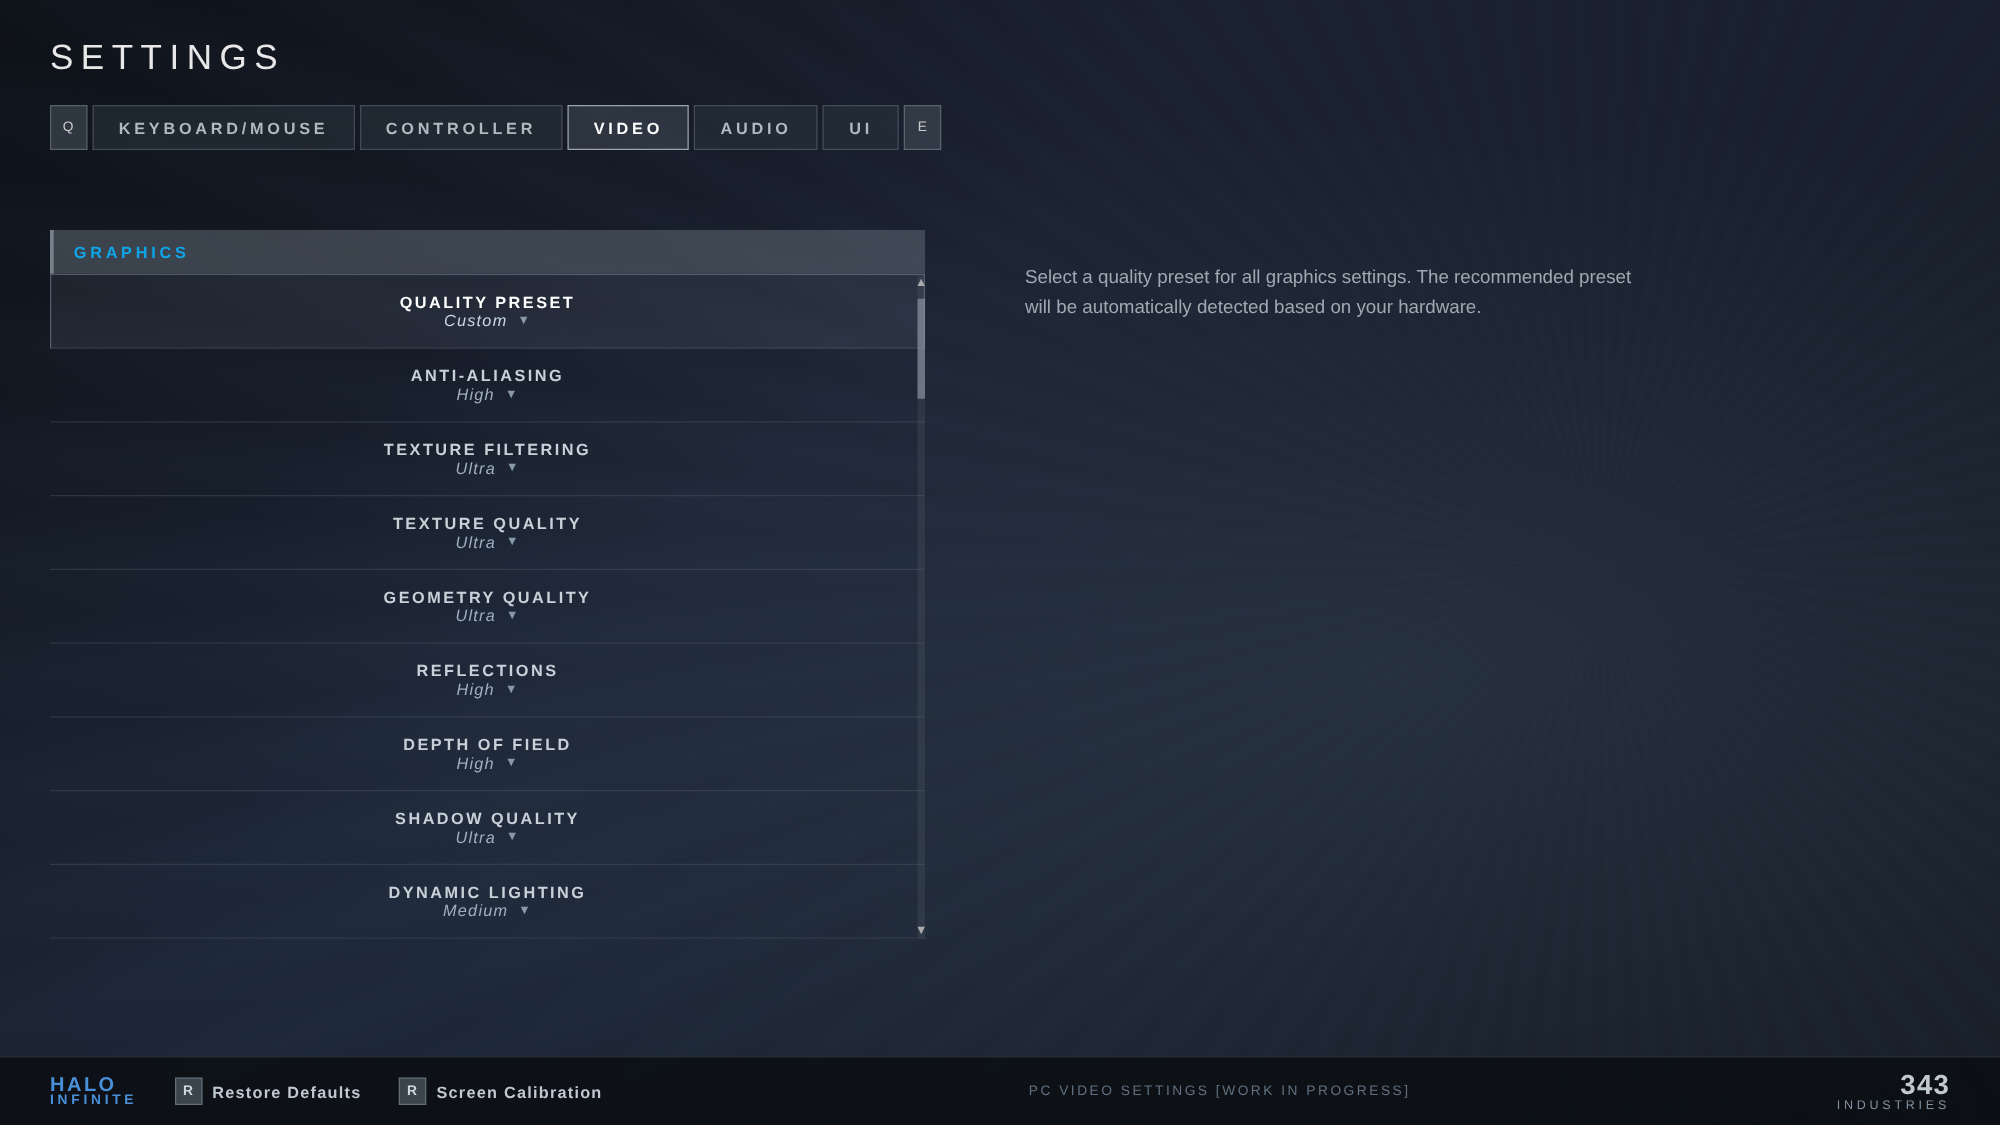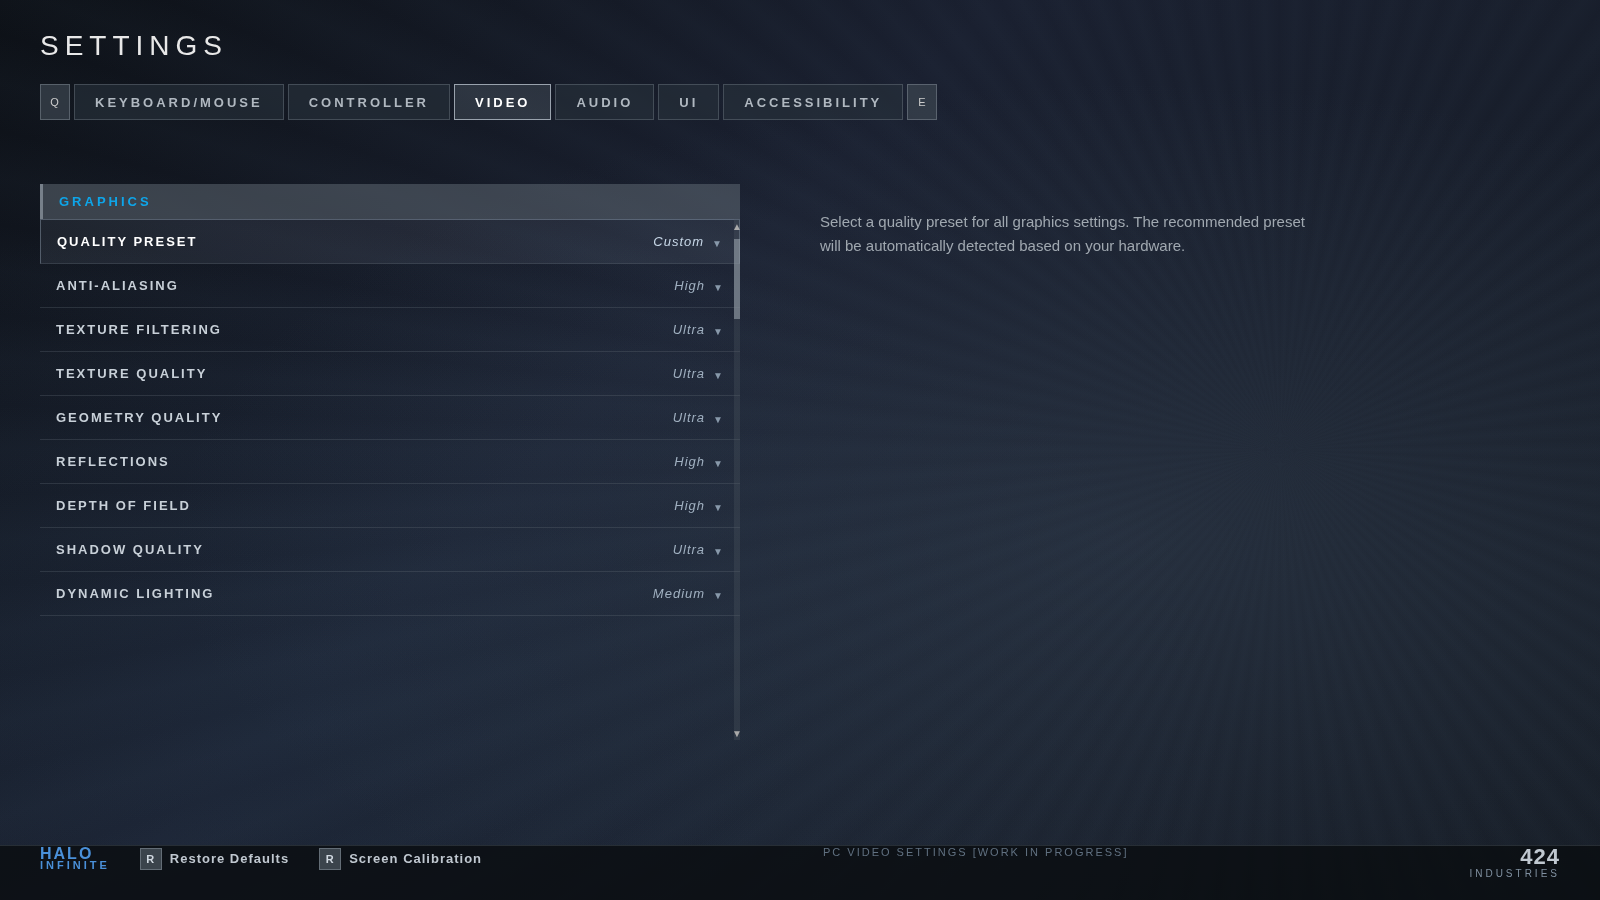--- a/index.html
+++ b/index.html
@@ -165,20 +165,21 @@
     }
 
     .setting-row {
       display: flex;
       align-items: center;
       justify-content: space-between;
       padding: 14px 16px;
       border-bottom: 1px solid rgba(100,110,120,0.3);
       cursor: pointer;
       transition: background 0.1s;
+      flex-direction: column;
     }
 
     .setting-row.highlighted {
       background: rgba(200,220,240,0.08);
       border: 1px solid rgba(200,220,240,0.3);
       border-bottom: 1px solid rgba(100,110,120,0.3);
     }
 
     .setting-label {
       color: #c8d0d8;
@@ -187,21 +188,21 @@
       letter-spacing: 2px;
       text-transform: uppercase;
     }
 
     .setting-row.highlighted .setting-label {
       color: #ffffff;
     }
 
     .setting-value {
       display: flex;
-      align-items: flex-end;
+      align-items: center;
       gap: 8px;
       color: #a0b0c0;
       font-size: 13px;
       font-style: italic;
       letter-spacing: 1px;
     }
 
     .setting-row.highlighted .setting-value {
       color: #c8d8e8;
     }
@@ -226,21 +227,21 @@
 
     .bottom-bar {
       position: absolute;
       bottom: 0;
       left: 0;
       right: 0;
       height: 55px;
       background: rgba(10,14,18,0.85);
       border-top: 1px solid rgba(80,90,100,0.4);
       display: flex;
-      align-items: flex-start;
+      align-items: center;
       justify-content: space-between;
       padding: 0 40px;
       z-index: 10;
     }
 
     .bottom-left {
       display: flex;
       align-items: center;
       gap: 30px;
     }
@@ -335,21 +336,20 @@
 <div class="main-container">
   <h1 class="page-title">SETTINGS</h1>
 
   <div class="tabs-bar">
     <div class="tab-nav-btn">Q</div>
     <div class="tab-item">KEYBOARD/MOUSE</div>
     <div class="tab-item">CONTROLLER</div>
     <div class="tab-item active">VIDEO</div>
     <div class="tab-item">AUDIO</div>
     <div class="tab-item">UI</div>
-    <div class="tab-item">ACCESSIBILITY</div>
     <div class="tab-nav-btn">E</div>
   </div>
 
   <div class="content-area">
     <div class="settings-panel">
       <div class="section-header">GRAPHICS</div>
       <div class="scrollable-list">
         <ul class="settings-list">
 
           <li class="setting-row highlighted">
@@ -455,17 +455,17 @@
         <div class="action-key">R</div>
         <span>Screen Calibration</span>
       </div>
     </div>
   </div>
 
   <div class="bottom-center">PC VIDEO SETTINGS [WORK IN PROGRESS]</div>
 
   <div class="bottom-right">
     <div>
-      <div class="industries-logo">424</div>
+      <div class="industries-logo">343</div>
       <div class="industries-sub">INDUSTRIES</div>
     </div>
   </div>
 </div>
 
 </body></html>

